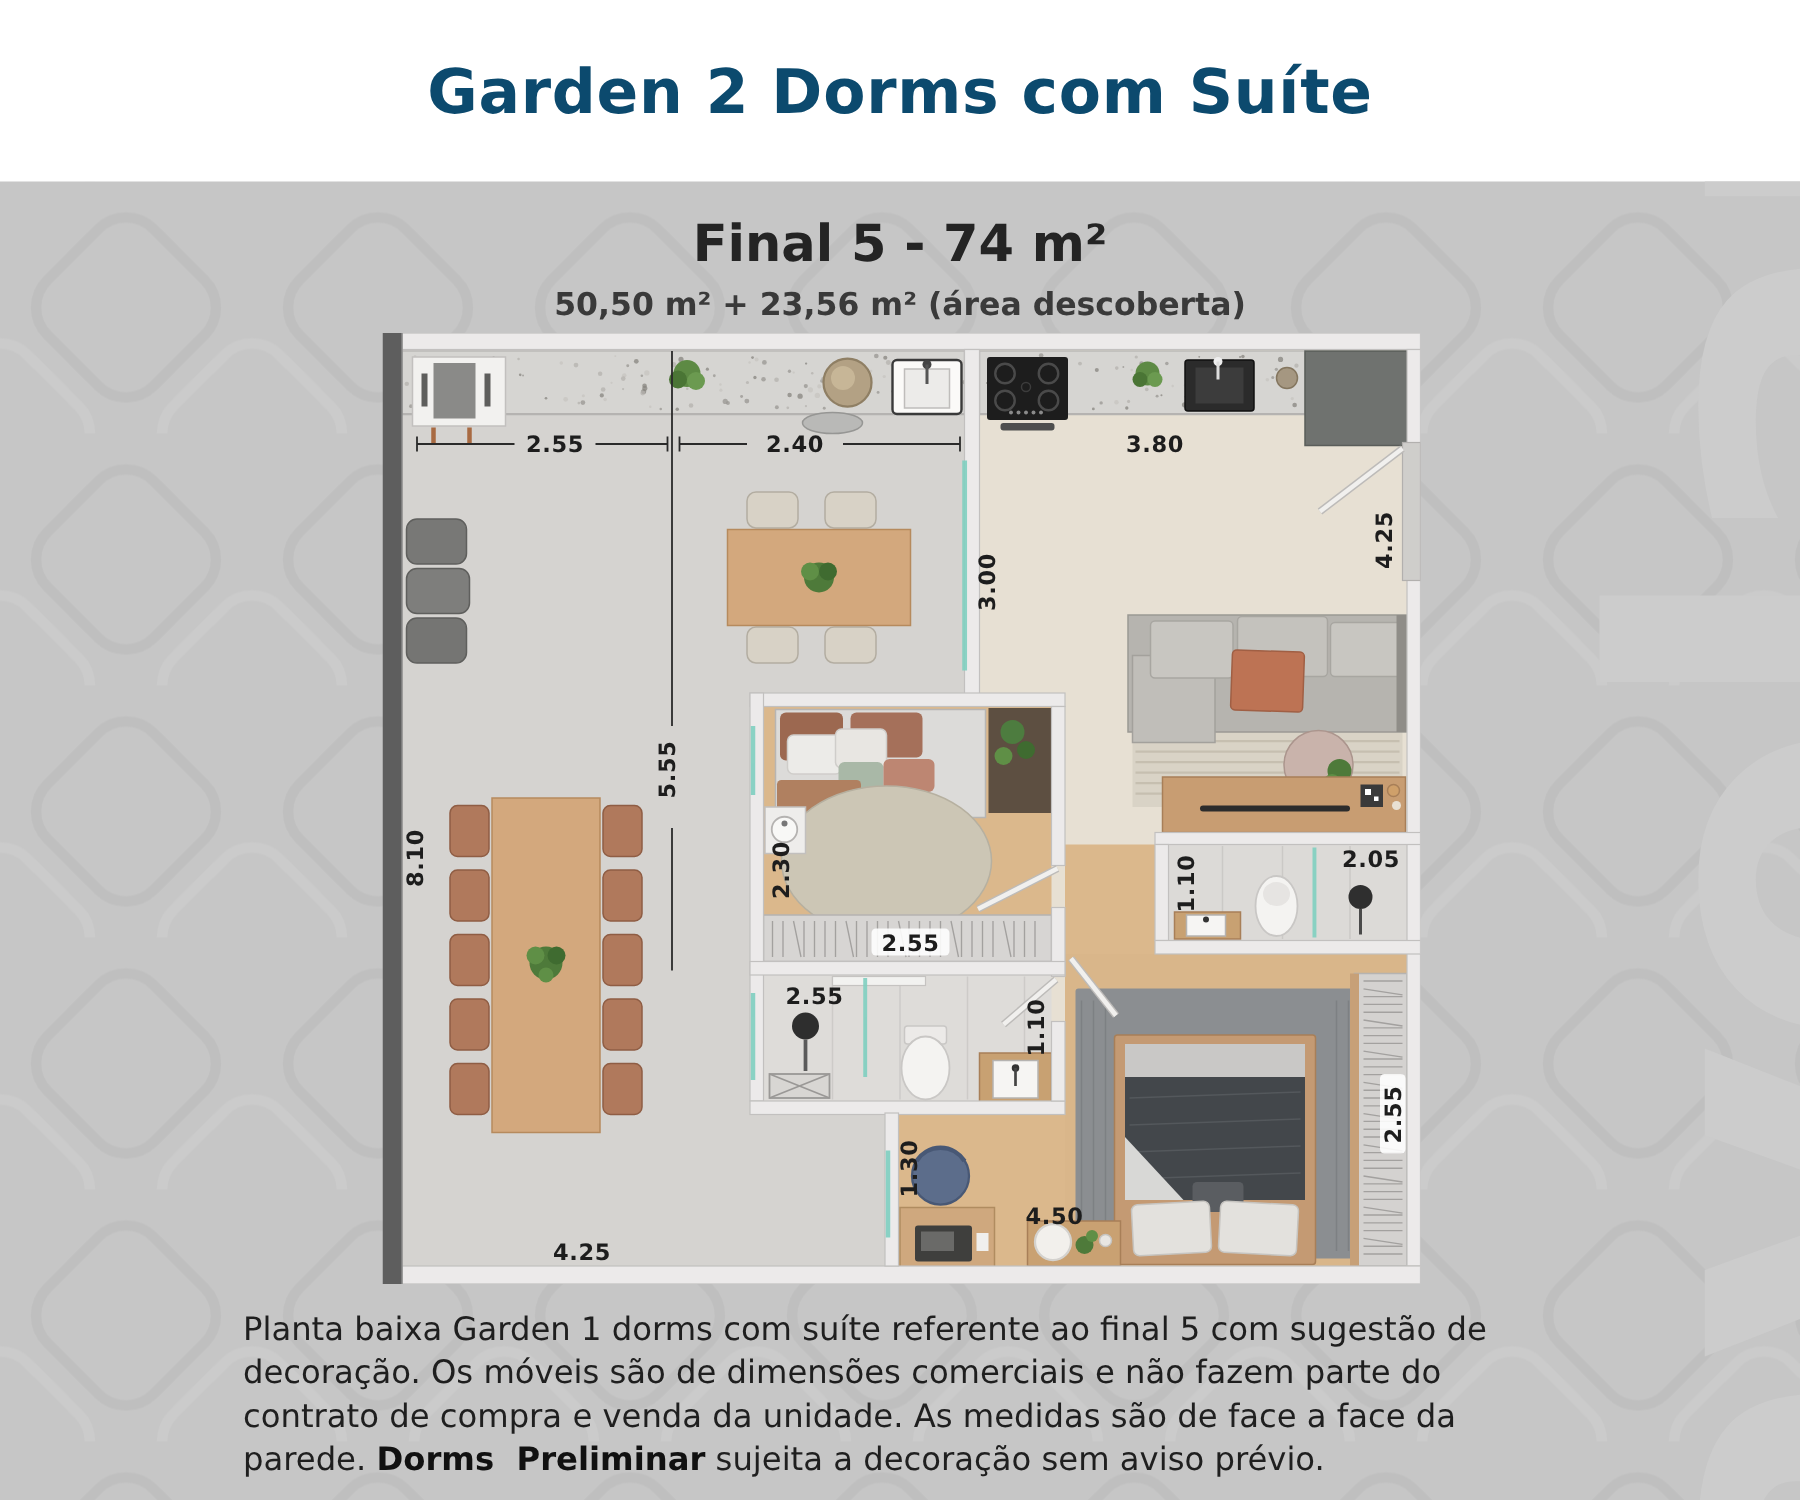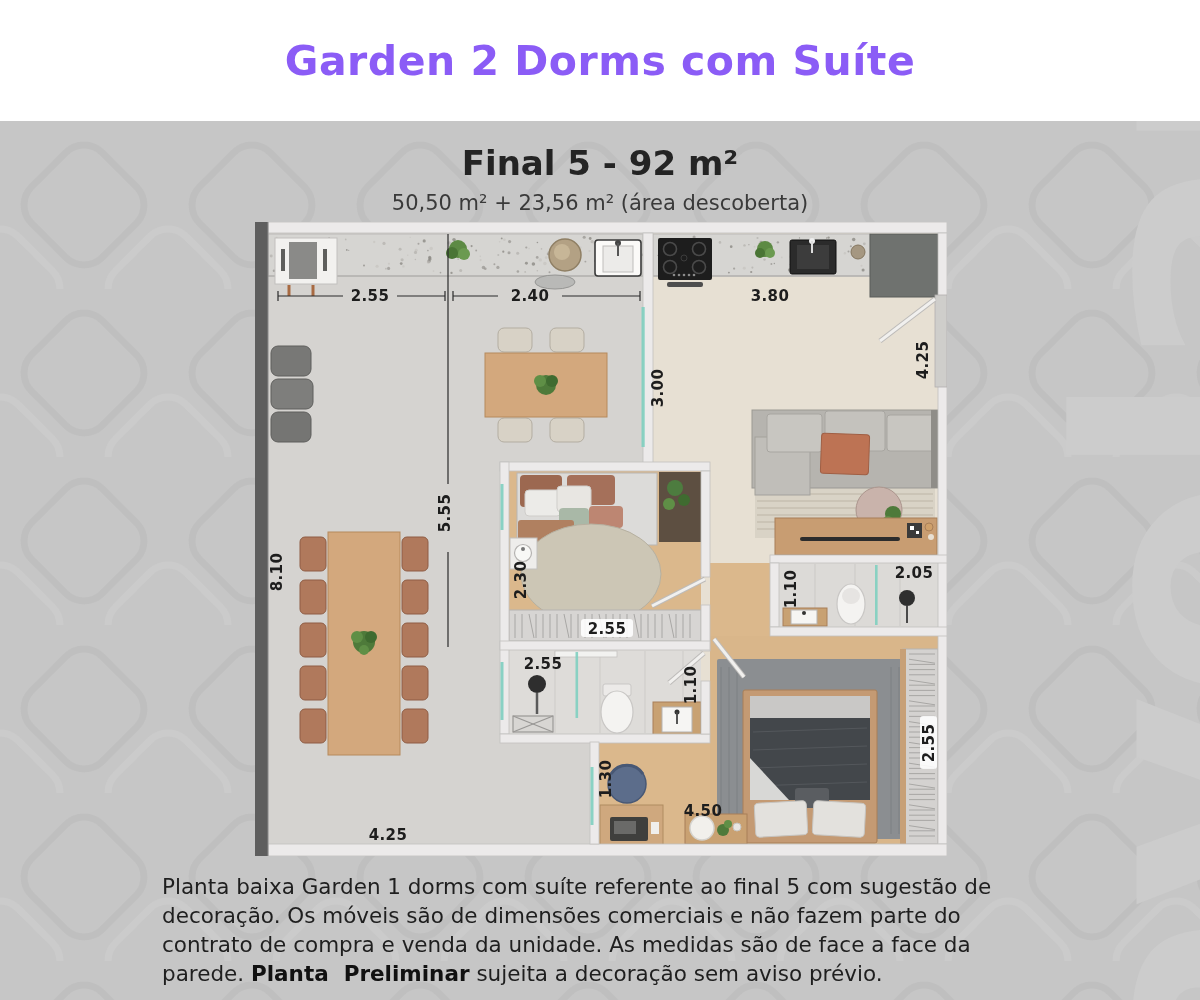--- a/index.html
+++ b/index.html
@@ -1,34 +1,34 @@
 <!DOCTYPE html>
 <html><head>
 <meta charset="utf-8">
 <style>
   html,body{margin:0;padding:0;background:#ffffff;}
   .page{position:relative;width:1200px;height:1000px;overflow:hidden;
         font-family:"Liberation Sans",sans-serif;background:#fff;}
   .header{position:absolute;top:0;left:0;width:1200px;height:121px;background:#ffffff;
           display:flex;align-items:center;justify-content:center;}
-  .title{font-size:41px;font-weight:800;color:#8b5cf6;letter-spacing:.5px;
+  .title{font-size:41px;font-weight:800;color:#0c4a6e;letter-spacing:.5px;
          font-family:"DejaVu Sans","Liberation Sans",sans-serif;}
   .canvas{position:absolute;top:121px;left:0;width:1200px;height:879px;
           background:#c6c6c6;overflow:hidden;}
   .bgpattern{position:absolute;top:0;left:0;z-index:0;}
   .watermark{position:absolute;z-index:1;left:1038px;top:1005px;
              transform:rotate(-90deg);transform-origin:0 0;
              font-family:"DejaVu Sans","Liberation Sans",sans-serif;
              font-weight:bold;font-size:330px;line-height:1;color:#cccccc;
              letter-spacing:-6px;white-space:nowrap;}
   .subtitle{position:absolute;z-index:2;top:22px;left:0;width:1200px;text-align:center;
             font-size:34px;font-weight:700;color:#242424;
             font-family:"DejaVu Sans","Liberation Sans",sans-serif;}
   .arealine{position:absolute;z-index:2;top:70px;left:0;width:1200px;text-align:center;
-            font-size:21px;font-weight:400;color:#3a3a3a;
+            font-size:21px;font-weight:700;color:#3a3a3a;
             font-family:"DejaVu Sans","Liberation Sans",sans-serif;}
   .planwrap{position:absolute;z-index:3;left:255px;top:101px;width:692px;height:634px;}
   .footer{position:absolute;z-index:2;left:162px;top:751px;width:868px;
           font-size:21.5px;line-height:29px;color:#1f1f1f;white-space:pre-wrap;
           font-family:"DejaVu Sans","Liberation Sans",sans-serif;}
   .footer b{font-weight:700;color:#111;}
   svg text.dim{font-family:"DejaVu Sans","Liberation Sans",sans-serif;
                font-size:15px;font-weight:600;fill:#1d1d1d;letter-spacing:.4px;}
 </style>
 </head>
@@ -48,21 +48,21 @@
           <rect x="34" y="34" width="100" height="100" rx="26" fill="none" stroke="#b9b9b9" stroke-width="7" opacity="0.55" transform="rotate(45 84 84)"></rect>
           <rect x="118" y="118" width="100" height="100" rx="26" fill="none" stroke="#cfcfcf" stroke-width="7" opacity="0.5" transform="rotate(45 168 168)"></rect>
           <rect x="-50" y="118" width="100" height="100" rx="26" fill="none" stroke="#cfcfcf" stroke-width="7" opacity="0.5" transform="rotate(45 0 168)"></rect>
         </pattern>
       </defs>
       <rect x="0" y="0" width="1200" height="879" fill="url(#bgpat)"></rect>
     </svg>
 
     <div class="watermark">avelar</div>
 
-    <div class="subtitle">Final 5 - 92 m²</div>
+    <div class="subtitle">Final 5 - 74 m²</div>
     <div class="arealine">50,50 m² + 23,56 m² (área descoberta)</div>
 
     <div class="planwrap">
     <svg viewBox="0 0 692 634" width="692" height="634">
 
       <rect x="388" y="11" width="295" height="611" fill="#e7e0d3"></rect>
       <rect x="13" y="11" width="375" height="611" fill="#d5d3d0"></rect>
       <rect x="455" y="341" width="60" height="75" fill="#dbb88c"></rect>
       <rect x="455" y="414" width="228" height="208" fill="#d9b68a"></rect>
       <rect x="344" y="520" width="111" height="102" fill="#dbb88c"></rect>
@@ -651,16 +651,16 @@
         <text class="dim" x="537" y="371" text-anchor="middle" transform="rotate(-90 537 367)">1.10</text>
         <text class="dim" x="659" y="356" text-anchor="middle">2.05</text>
         <text class="dim" x="352" y="561" text-anchor="middle" transform="rotate(-90 352 557)">1.30</text>
         <text class="dim" x="448" y="594" text-anchor="middle">4.50</text>
         <text class="dim" x="675" y="525" text-anchor="middle" transform="rotate(-90 675 521)">2.55</text>
         <text class="dim" x="133" y="618" text-anchor="middle">4.25</text>
       </g>
     </svg>
     </div>
 
-    <div class="footer"><span>Planta baixa Garden 1 dorms com suíte referente ao final 5 com sugestão de decoração. Os móveis são de dimensões comerciais e não fazem parte do contrato de compra e venda da unidade. As medidas são de face a face da parede. </span><b>Planta  Preliminar</b><span> sujeita a decoração sem aviso prévio.</span></div>
+    <div class="footer"><span>Planta baixa Garden 1 dorms com suíte referente ao final 5 com sugestão de decoração. Os móveis são de dimensões comerciais e não fazem parte do contrato de compra e venda da unidade. As medidas são de face a face da parede. </span><b>Dorms  Preliminar</b><span> sujeita a decoração sem aviso prévio.</span></div>
 
   </div>
 </div>
 
 </body></html>

